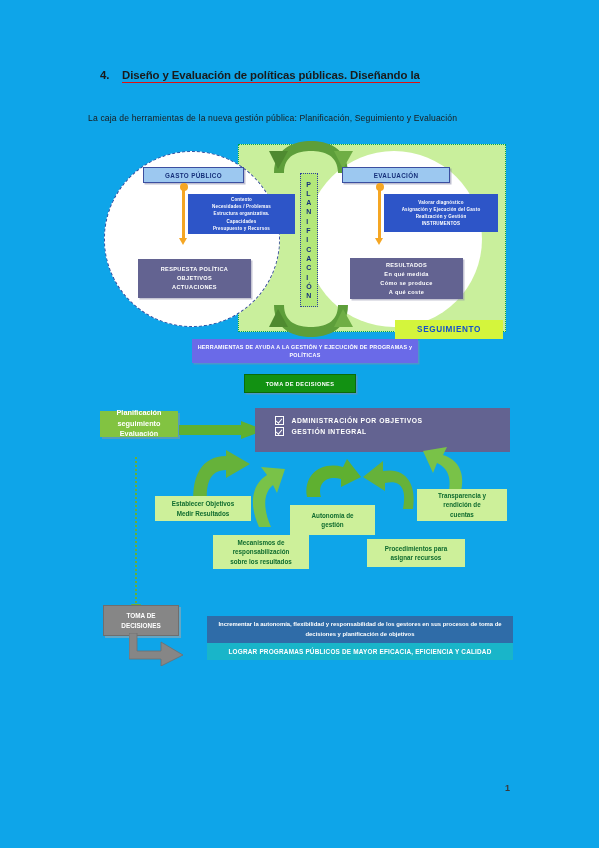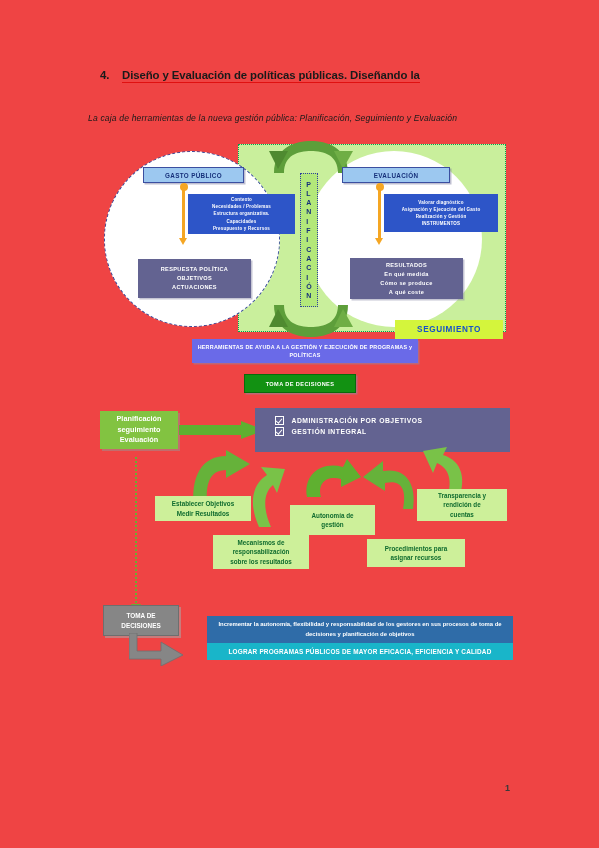--- a/index.html
+++ b/index.html
@@ -9,21 +9,21 @@
   body {
     width: 599px; height: 848px;
     position: relative;
     font-family: "Liberation Sans", sans-serif;
     overflow: hidden;
   }
   .page {
     position: absolute;
     left: 0; top: 0;
     width: 599px; height: 848px;
-    background: #ef4444;
+    background: #0ea5e9;
   }
 
   
   .heading {
     position: absolute;
     left: 100px; top: 66px;
     width: 400px;
   }
   .heading-line {
     font-size: 11.4px;
@@ -39,21 +39,20 @@
   .heading-num { display:inline-block; width: 22px; }
   .heading-l2 { padding-left: 22px; }
 
   .subtitle {
     position: absolute;
     left: 88px; top: 113px;
     font-size: 8.6px;
     color: #1a1a1a;
     letter-spacing: 0.15px;
     white-space: nowrap;
-    font-style: italic;
   }
 
   
   .diagram1 {
     position: absolute;
     left: 110px; top: 141px;
     width: 400px; height: 255px;
   }
   .d1-greenpanel {
     position: absolute;
@@ -198,21 +197,21 @@
 
   
   .diagram2 {
     position: absolute;
     left: 95px; top: 405px;
     width: 420px; height: 265px;
   }
   .psv-box {
     position: absolute;
     left: 5px; top: 6px;
-    width: 78px; height: 38px;
+    width: 78px; height: 26px;
     background: #82c341;
     color: #ffffff;
     font-size: 7.3px;
     font-weight: bold;
     line-height: 10.5px;
     display:flex; align-items:center; justify-content:center;
     text-align:center;
     box-shadow: 2px 2px 0 rgba(150,150,150,0.5);
   }
   .big-green-arrow {

